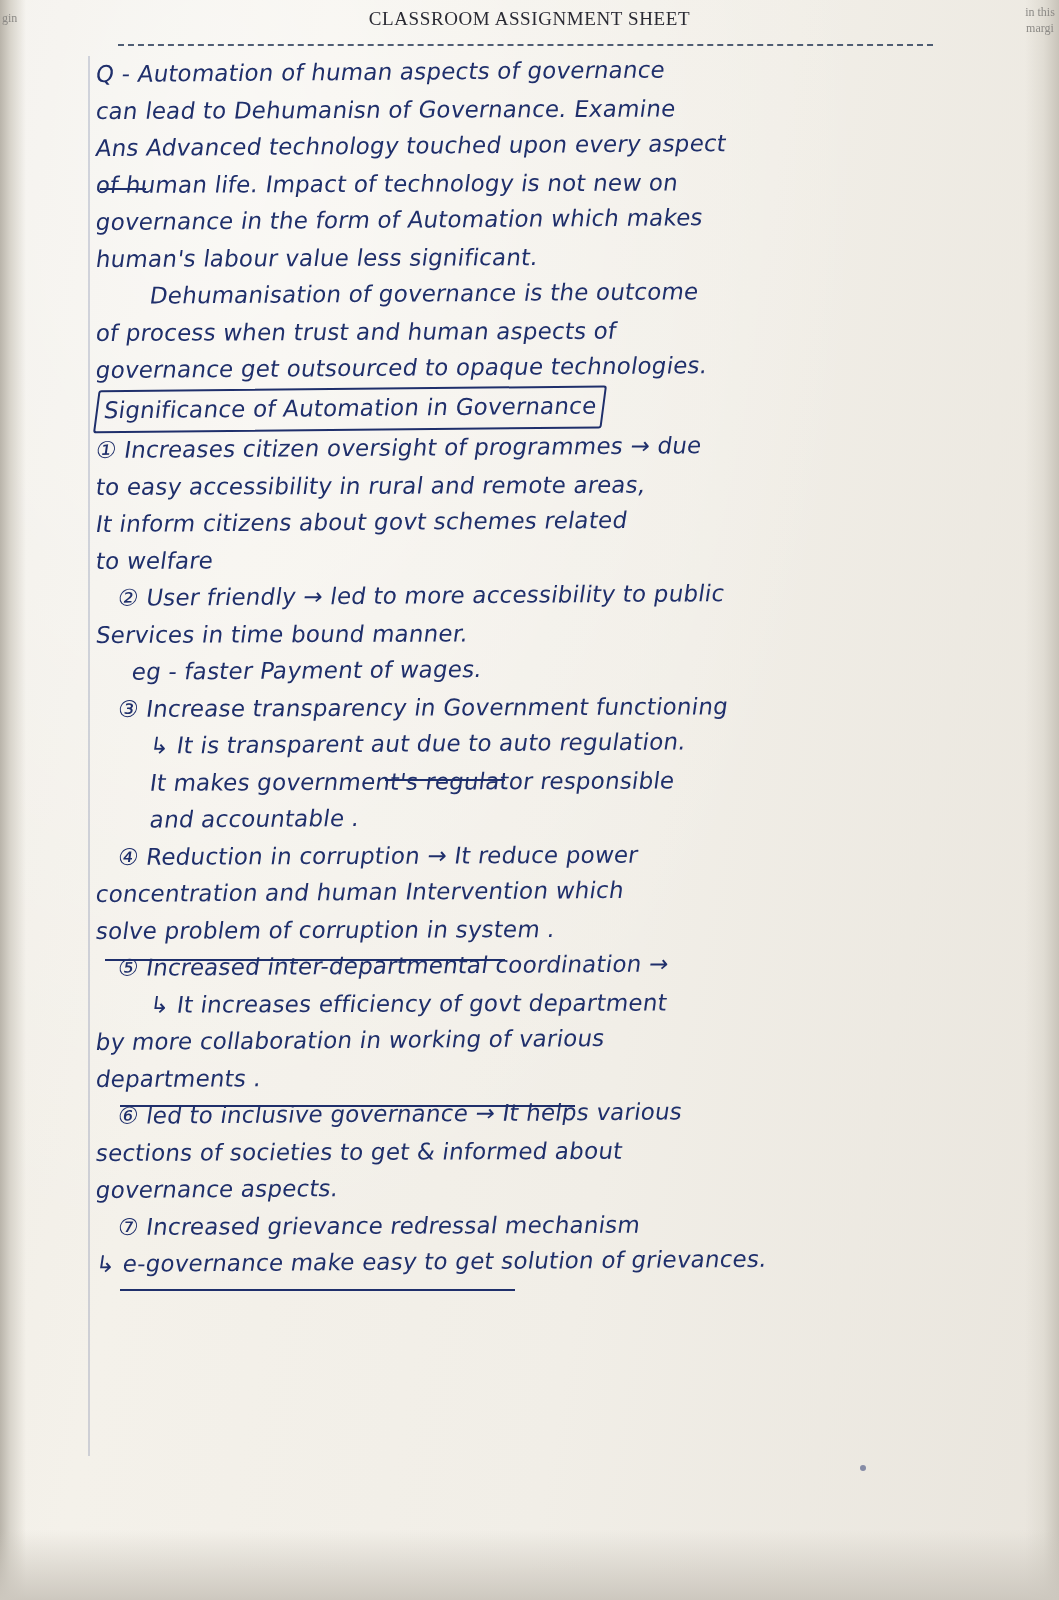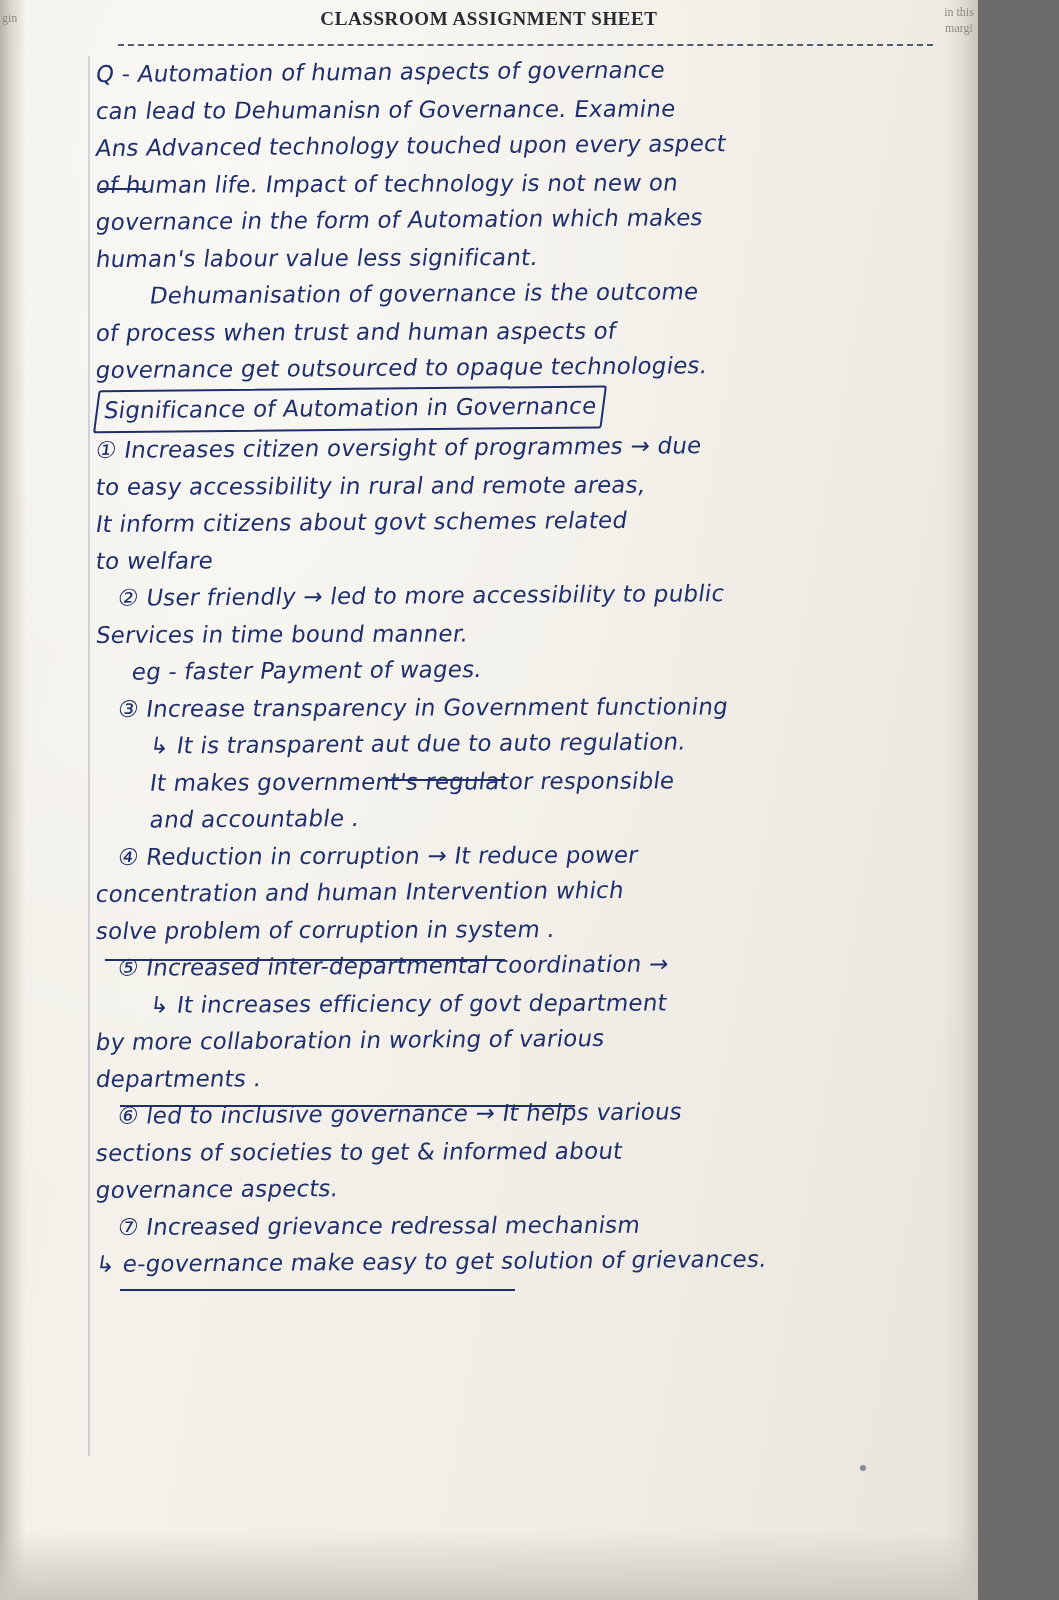--- a/index.html
+++ b/index.html
@@ -2,21 +2,21 @@
 <html><head>
 <meta charset="utf-8">
 <style>
   html, body {
     margin: 0;
     padding: 0;
     background: #6b6b6b;
   }
   .page {
     position: relative;
-    width: 978px;
+    width: 1059px;
     height: 1600px;
     background: #fef9c3;
     overflow: hidden;
     font-family: "DejaVu Sans", sans-serif;
   }
   
   .paper-shade {
     position: absolute;
     inset: 0;
     background:
@@ -46,21 +46,21 @@
     pointer-events: none;
   }
 
   .sheet-title {
     position: absolute;
     top: 8px;
     left: 0;
     width: 100%;
     text-align: center;
     font-family: "Liberation Serif", serif;
-    font-weight: bold;
+    font-weight: normal;
     font-size: 19px;
     letter-spacing: 0.6px;
     color: #2a2a33;
   }
   .title-rule {
     position: absolute;
     top: 44px;
     left: 118px;
     width: 815px;
     border-top: 2px dashed #33445f;

